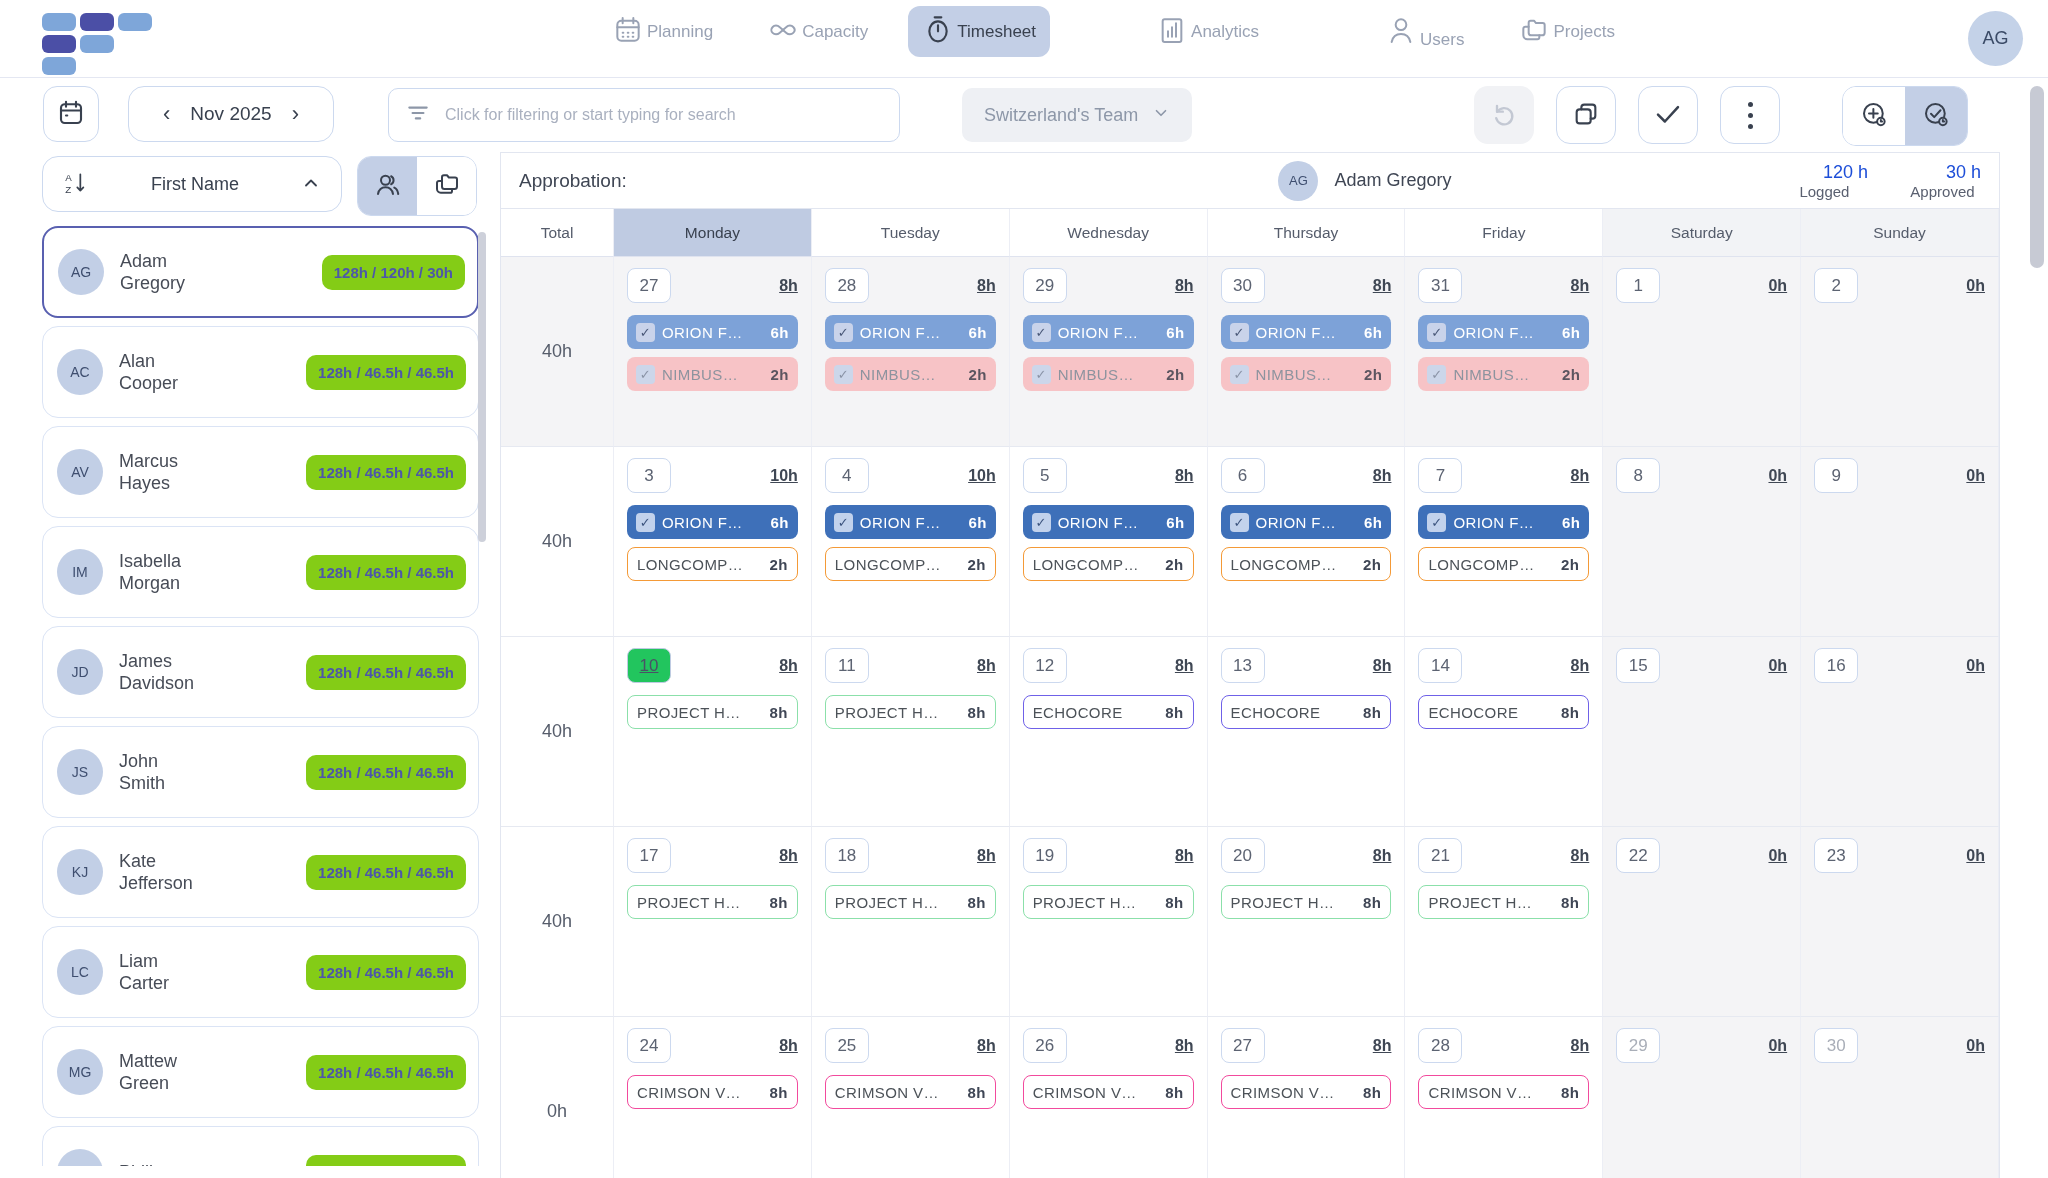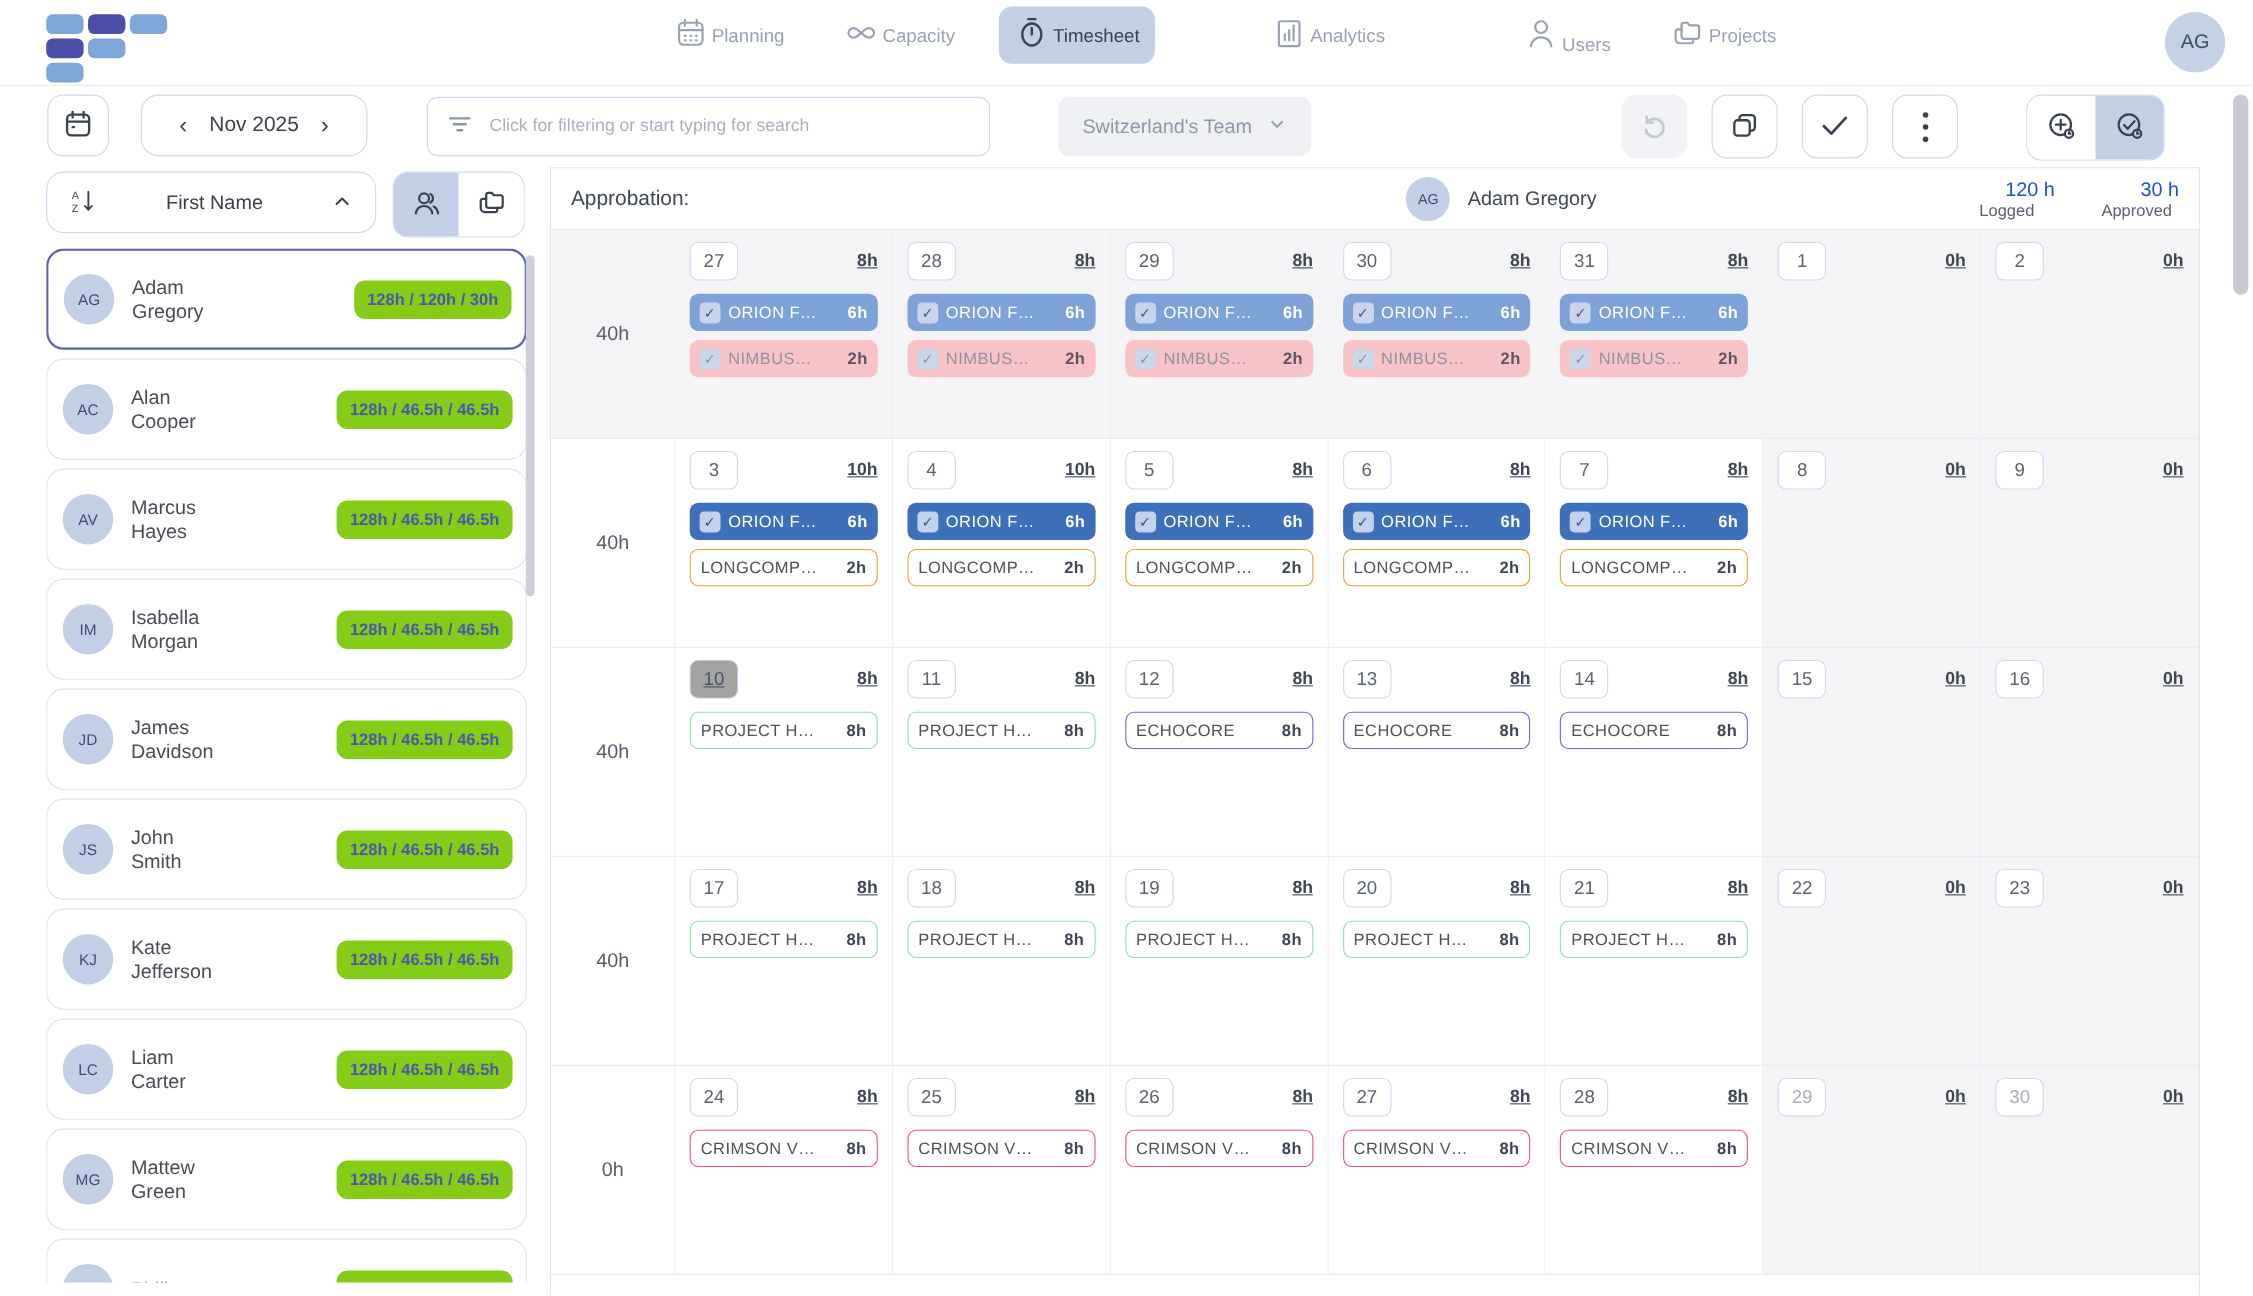--- a/index.html
+++ b/index.html
@@ -83,21 +83,21 @@
 
   .wrow { display:grid; grid-template-columns:113px repeat(7,1fr); }
   .tcell { height:190px; display:flex; align-items:center; justify-content:center; font-size:18px; color:#565d6b;
     border-bottom:1px solid #e6e9f1; border-right:1px solid #eceef5; background:#fff; }
   .tcell.gray { background:#f4f4f6; }
   .dcell { height:190px; border-bottom:1px solid #e6e9f1; border-right:1px solid #eceef5; padding:11px 13px; background:#fff; cursor:pointer; }
   .dcell.gray { background:#f4f4f6; }
   .dtop { display:flex; align-items:center; justify-content:space-between; margin-bottom:12px; }
   .dnum { min-width:44px; height:35px; padding:0 8px; border:1px solid #ccd9ef; border-radius:8px; background:#fff;
     display:inline-flex; align-items:center; justify-content:center; font-size:17px; color:#5c6372; }
-  .dnum.today { background:#a3a3a3; border-color:#bfcbe2; color:#4a5266;text-decoration:underline; }
+  .dnum.today { background:#22c55e; border-color:#bfcbe2; color:#4a5266;text-decoration:underline; }
   .dnum.muted { color:#a9aeb8; }
   .dtot { font-size:16px; font-weight:bold; color:#3f4754; text-decoration:underline; }
   .entry { height:34px; border-radius:8px; display:flex; align-items:center; gap:7px; padding:0 9px; margin-bottom:8px;
     font-size:15px; letter-spacing:.4px; cursor:pointer; background:#fff; }
   .entry .ename { flex:1; white-space:nowrap; overflow:hidden; }
   .entry .ehrs { font-weight:bold; }
   .chk { width:19px; height:19px; border-radius:4px; flex:none; display:flex; align-items:center; justify-content:center; font-size:13px; }
   .e-orion_past { background:#7da2d8; color:#fff; }
   .e-orion_past .chk { background:#c9d3ea; color:#4a5878; }
   .e-orion { background:#3e70b9; color:#fff; }
@@ -378,20 +378,30 @@
         <div class="stat">
           <div class="v">120 h</div>
           <div class="l">Logged</div>
         </div>
         <div class="stat">
           <div class="v">30 h</div>
           <div class="l">Approved</div>
         </div>
       </div>
     </div>
+    <div class="grid">
+        <div class="dh first">Total</div>
+        <div class="dh hl">Monday</div>
+        <div class="dh">Tuesday</div>
+        <div class="dh">Wednesday</div>
+        <div class="dh">Thursday</div>
+        <div class="dh">Friday</div>
+        <div class="dh we">Saturday</div>
+        <div class="dh we">Sunday</div>
+      </div>
     <div id="weeks">
         <div class="wrow">
           <div class="tcell gray">40h</div>
           <div class="dcell gray">
             <div class="dtop">
               <span class="dnum">27</span>
               <span class="dtot">8h</span>
             </div>
             <div class="entry e-orion_past">
               <span class="chk">✓</span>

